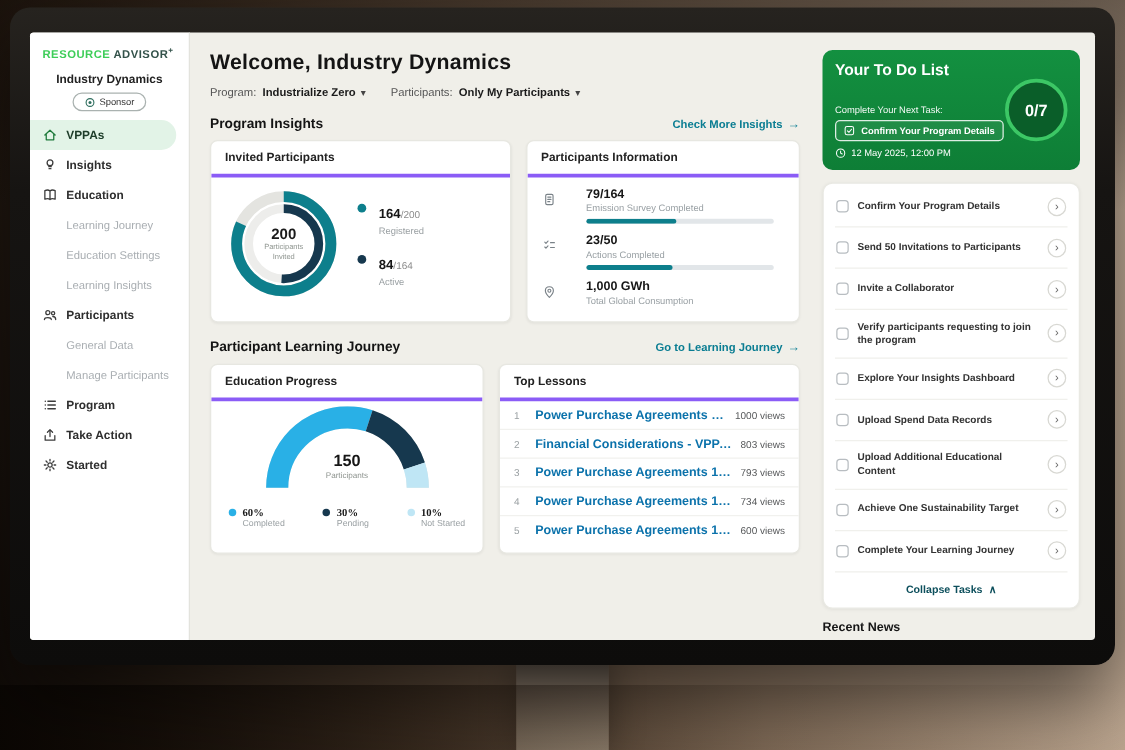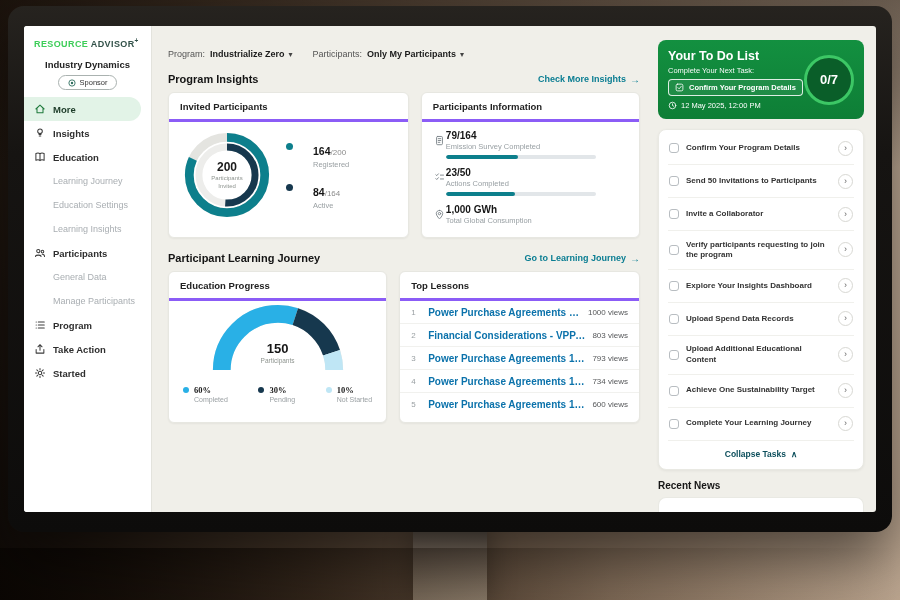--- a/index.html
+++ b/index.html
@@ -64,28 +64,28 @@
   .invited-body{display:flex;align-items:center;gap:13px;padding:7px 6px 0 12px;}
   .donut{width:92px;height:92px;position:relative;flex-shrink:0;}
   .donut svg{width:92px;height:92px;display:block;}
   .d-track{stroke:#e4e4e0;fill:none;}
   .d-track2{stroke:#ededeb;fill:none;}
   .d-arc{fill:none;}
   .donut-center{position:absolute;inset:0;display:flex;flex-direction:column;align-items:center;justify-content:center;text-align:center;}
   .dc-val{font-size:12px;font-weight:bold;color:#1a1a1a;}
   .dc-label{font-size:6px;color:#8e948f;width:46px;line-height:1.25;margin-top:1px;}
   .donut-legend{display:flex;flex-direction:column;gap:13px;}
-  .leg-item{display:flex;gap:20px;align-items:flex-start;}
+  .leg-item{display:flex;gap:10px;align-items:flex-start;}
   .leg-dot{width:7px;height:7px;border-radius:50%;margin-top:2px;flex-shrink:0;}
   .leg-val{font-size:10.5px;font-weight:bold;color:#161616;}
   .leg-total{font-size:8px;color:#8b8b8b;}
   .leg-label{font-size:7.5px;color:#9aa0a3;margin-top:1px;}
 
   .info-body{padding:8px 12px 0;}
-  .info-row{display:flex;gap:0;margin-bottom:8px;}
+  .info-row{display:flex;gap:23px;margin-bottom:8px;}
   .info-icon{width:12px;padding-top:2px;flex-shrink:0;}
   .info-icon svg{width:11px;height:11px;stroke:#7a8288;fill:none;stroke-width:1;stroke-linecap:round;stroke-linejoin:round;}
   .info-value{font-size:10px;font-weight:bold;color:#161616;}
   .info-label{font-size:7.5px;color:#99a0a4;margin-top:1px;}
   .info-bar{width:150px;height:4px;border-radius:2px;background:#e2e6e9;margin-top:4px;overflow:hidden;}
   .info-fill{height:100%;border-radius:2px;}
 
   .card.edu{flex:1;height:152px;}
   .card.lessons{flex:1.1;height:152px;}
   .gauge-wrap{position:relative;width:150px;margin:4px auto 0;}
@@ -105,21 +105,21 @@
   .lesson-row:last-child{border-bottom:none;}
   .lesson-rank{width:10px;font-size:8px;color:#9aa0a3;flex-shrink:0;}
   .lesson-title{flex:1;font-size:10px;color:#0b72ab;font-weight:bold;white-space:nowrap;overflow:hidden;text-overflow:ellipsis;}
   .lesson-views{font-size:8px;color:#56585a;flex-shrink:0;}
 
   
   .rail{width:224px;flex-shrink:0;box-sizing:border-box;padding:14px 12px 0 6px;}
   .todo-head{position:relative;background:linear-gradient(180deg,#139040 0%, #0e7e36 100%);
     border-radius:8px;color:#fff;padding:9px 10px;box-sizing:border-box;}
   .todo-title{font-size:12.5px;font-weight:bold;}
-  .todo-sub{font-size:7.5px;margin-top:3px;opacity:.95;}
+  .todo-sub{font-size:7.5px;margin-top:20px;opacity:.95;}
   .todo-next{margin-top:4px;display:flex;align-items:center;gap:5px;width:max-content;max-width:136px;
     border:1px solid rgba(255,255,255,.85);border-radius:4px;padding:3px 6px;font-size:7.5px;font-weight:bold;
     background:rgba(255,255,255,.07);}
   .todo-time{margin-top:5px;display:flex;align-items:center;gap:4px;font-size:7.5px;}
   .head-icon{width:9px;height:9px;stroke:#fff;fill:none;stroke-width:1.1;stroke-linecap:round;stroke-linejoin:round;flex-shrink:0;}
   .todo-ring{position:absolute;right:10px;top:50%;transform:translateY(-50%);
     width:50px;height:50px;border-radius:50%;background:#0a5e29;border:3px solid #3cc765;
     display:flex;align-items:center;justify-content:center;font-size:13px;font-weight:bold;color:#fff;box-sizing:border-box;}
   .task-card{background:#fff;border:1px solid #e9e9e3;border-radius:8px;margin-top:10px;
     padding:2px 9px;box-shadow:0 1px 3px rgba(0,0,0,.06);}
@@ -154,21 +154,21 @@
               <circle cx="5" cy="5" r="3.9" fill="none" stroke="#2e6e5e" stroke-width="1.1"></circle>
               <circle cx="5" cy="5" r="1.5" fill="#2e6e5e"></circle>
             </svg>
           <span data-interactable="false">Sponsor</span>
         </div>
         <nav class="nav" data-interactable="false">
           <div class="nav-item active" data-interactable="true">
             <svg class="nav-icon" data-interactable="false" viewBox="0 0 14 14">
                 <path d="M2.2 7 L7 2.5 L11.8 7 M3.5 6 V11.5 H10.5 V6"></path>
               </svg>
-            <span data-interactable="false">More</span>
+            <span data-interactable="false">VPPAs</span>
           </div>
           <div class="nav-item" data-interactable="true">
             <svg class="nav-icon" data-interactable="false" viewBox="0 0 14 14">
                 <circle cx="7" cy="5" r="2.7"></circle>
                 <path d="M5.8 8.6 h2.4 M6.1 10.4 h1.8"></path>
               </svg>
             <span data-interactable="false">Insights</span>
           </div>
           <div class="nav-item" data-interactable="true">
             <svg class="nav-icon" data-interactable="false" viewBox="0 0 14 14">
@@ -219,20 +219,21 @@
             <svg class="nav-icon" data-interactable="false" viewBox="0 0 14 14">
                 <circle cx="7" cy="7" r="2"></circle>
                 <path d="M7 1.7 V3.2 M7 10.8 V12.3 M1.7 7 H3.2 M10.8 7 H12.3 M3.3 3.3 L4.4 4.4 M9.6 9.6 L10.7 10.7 M10.7 3.3 L9.6 4.4 M4.4 9.6 L3.3 10.7"></path>
               </svg>
             <span data-interactable="false">Started</span>
           </div>
         </nav>
       </aside>
 
       <main class="main" data-interactable="false">
+        <h1 class="page-title" data-interactable="false">Welcome, Industry Dynamics</h1>
 
         <div class="filters" data-interactable="false">
           <div class="filter" data-interactable="true">
             <span data-interactable="false">Program:</span>
             <span class="f-value" data-interactable="false">Industrialize Zero</span>
             <span class="chev" data-interactable="false">▾</span>
           </div>
           <div class="filter" data-interactable="true">
             <span data-interactable="false">Participants:</span>
             <span class="f-value" data-interactable="false">Only My Participants</span>

